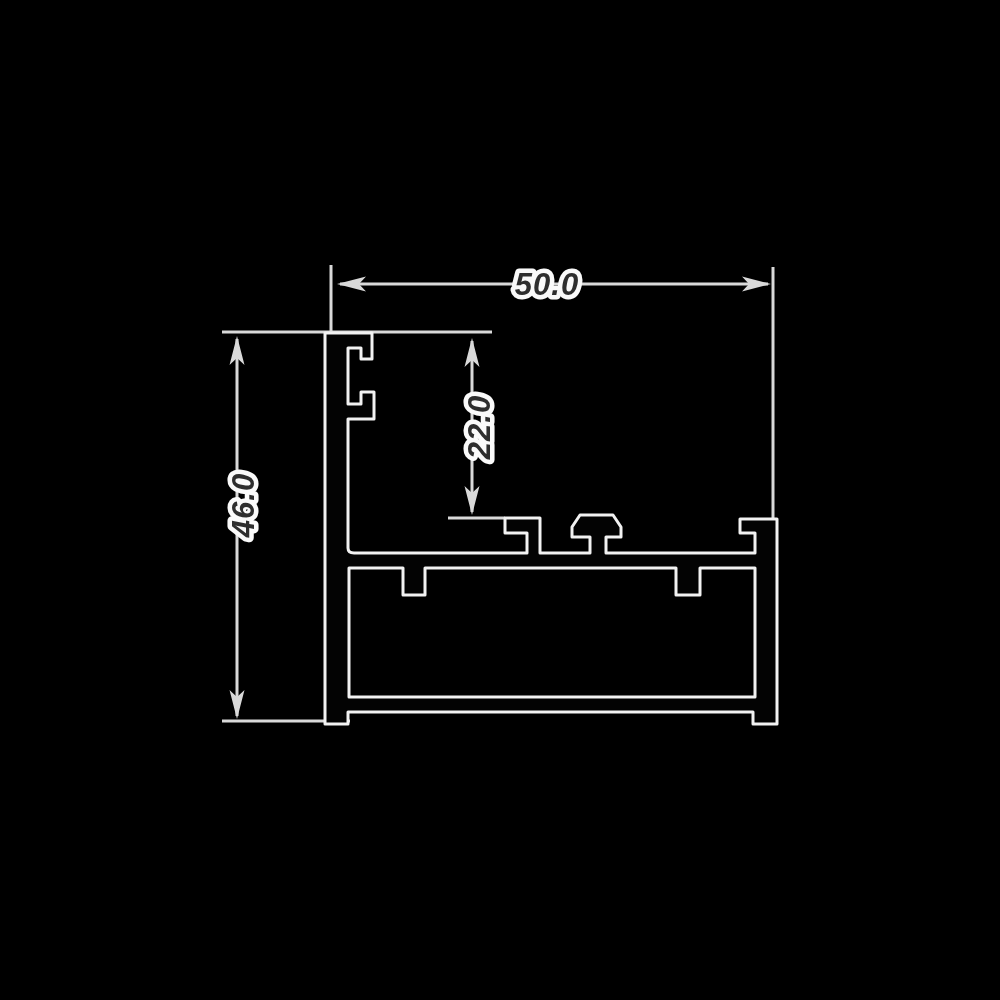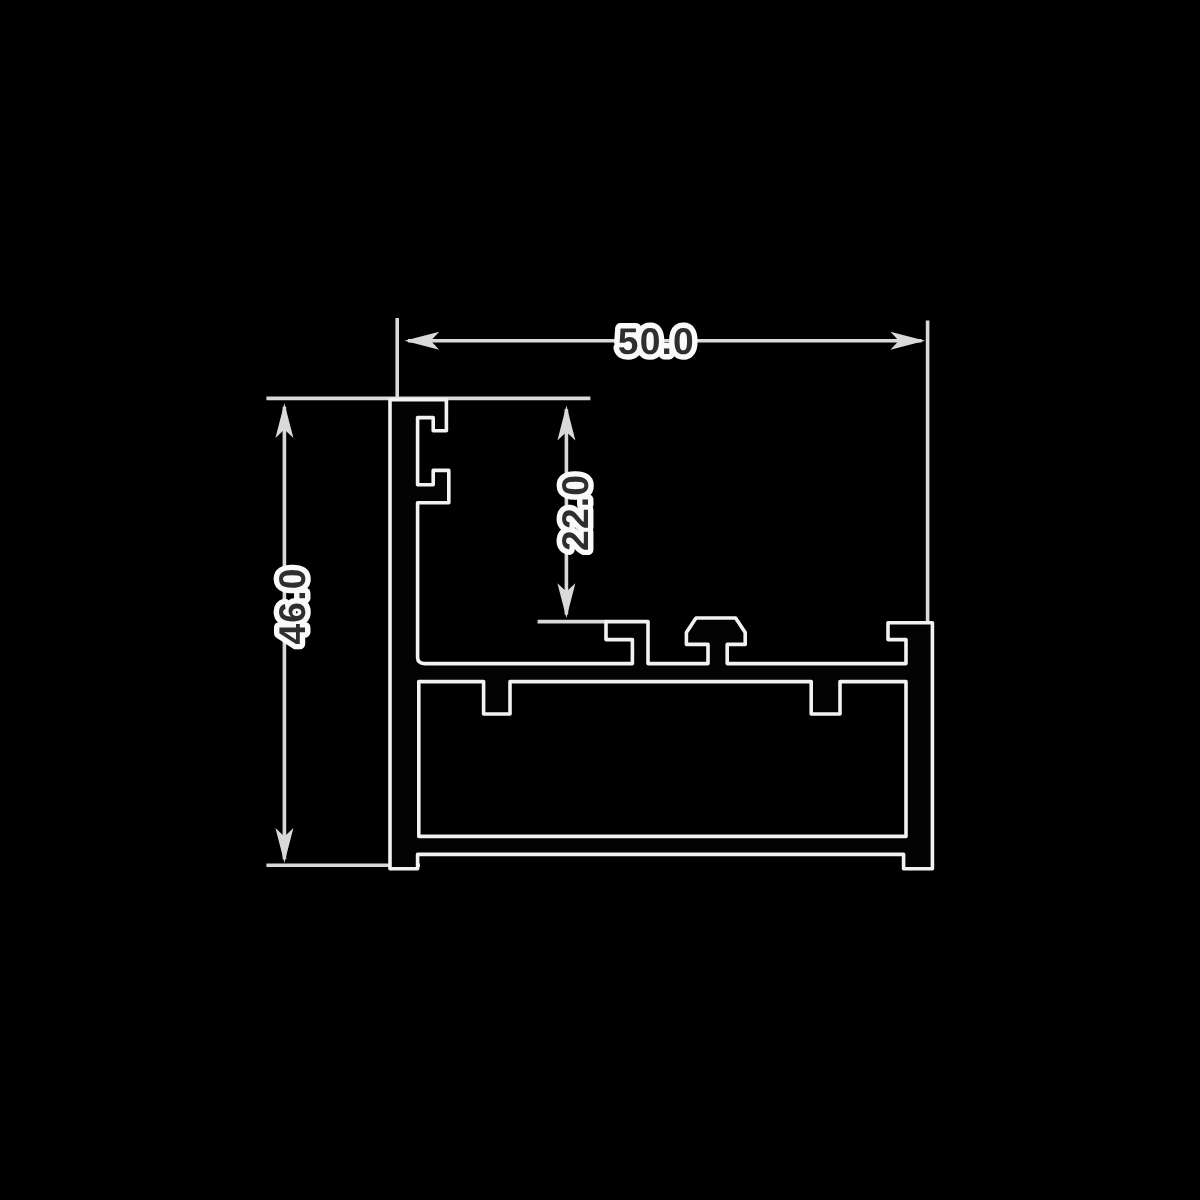--- a/index.html
+++ b/index.html
@@ -2,20 +2,21 @@
 <html style="--bg: #000000; --line: #d9d9d9; --outline: #f2f2f2; --text: #2e2e2e; --halo: #fafafa;"><head>
 <meta charset="utf-8">
 <style>
   html,body{margin:0;padding:0;background:#000;}
   .canvas{
     position:relative;
     width:799px;height:1000px;
     background:var(--bg,#000000);
     overflow:hidden;
     font-family:"Liberation Sans", sans-serif;
+    font-style:italic;
   }
   svg{display:block;}
   .ext-line, .dim-line{
     stroke:var(--line,#d9d9d9);
     stroke-width:3;
     fill:none;
     stroke-linecap:butt;
   }
   .arrowhead{
     fill:var(--line,#e2e2e2);

